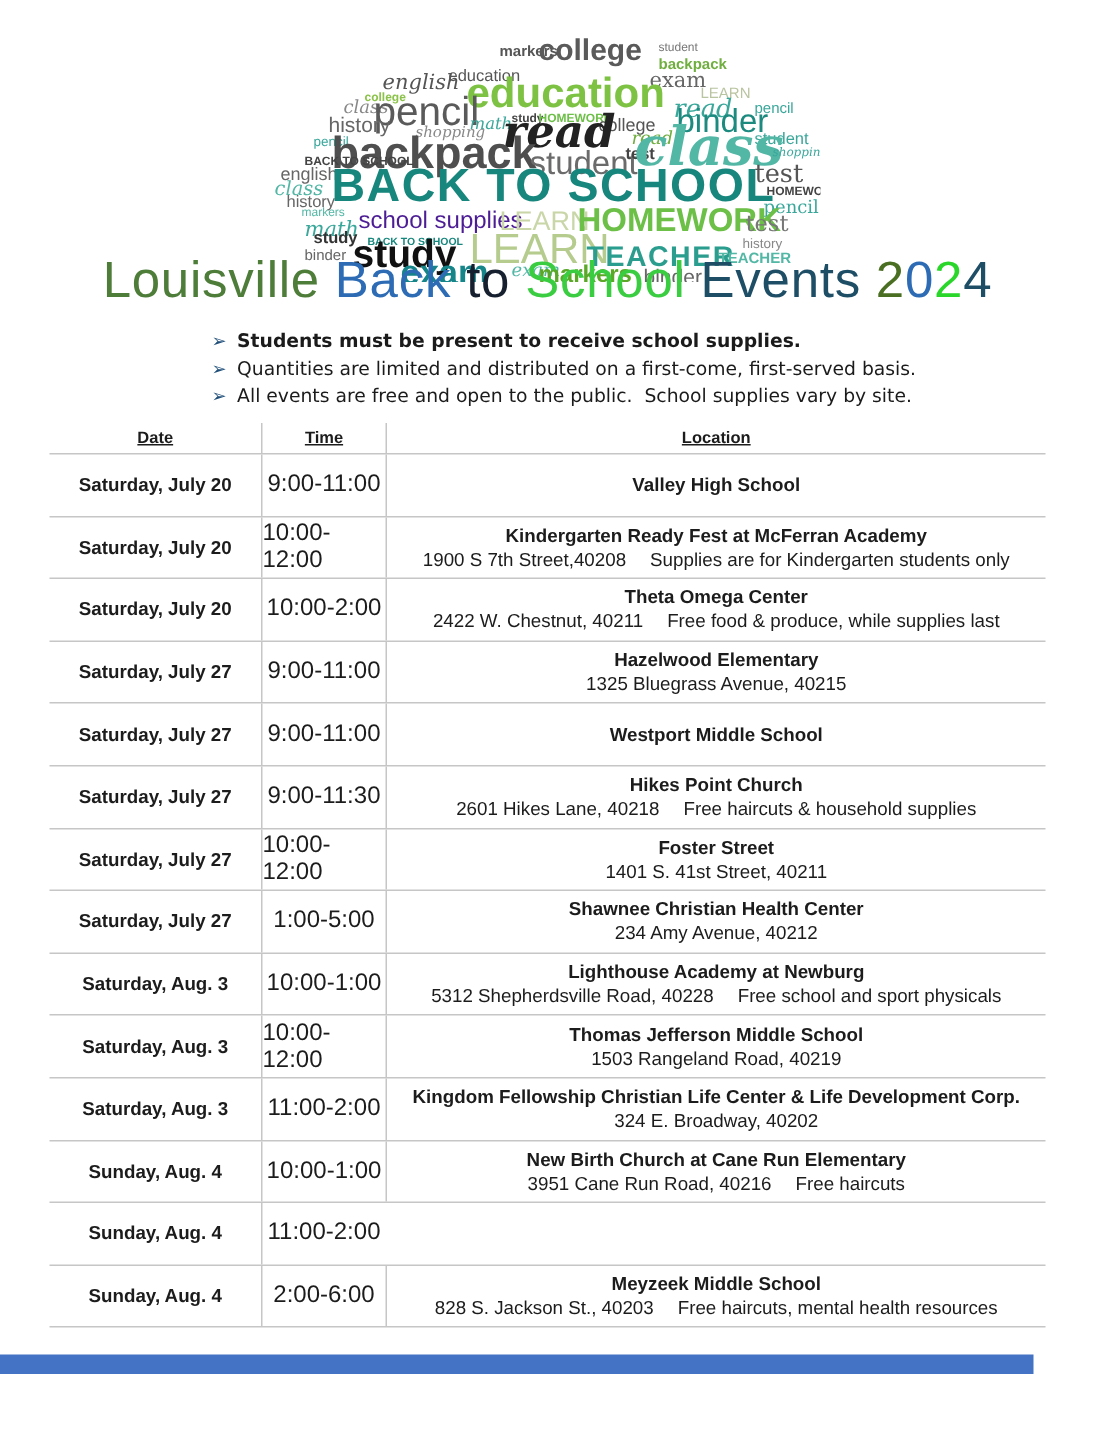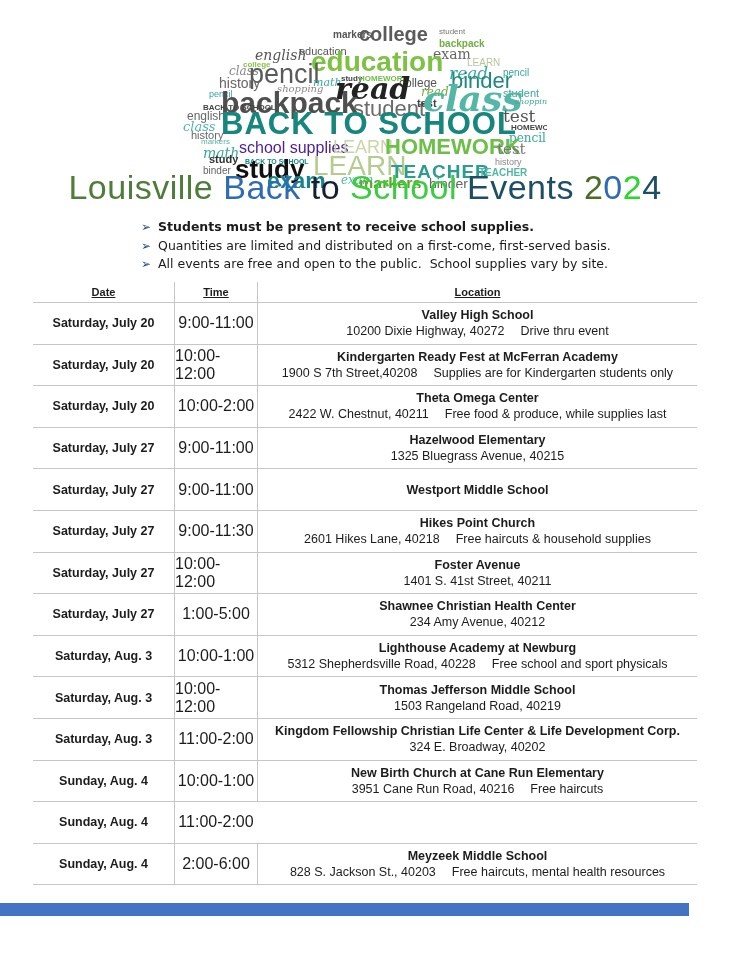--- a/index.html
+++ b/index.html
@@ -127,21 +127,20 @@
         </div>
         <div class="hcell">
           <span>Location</span>
         </div>
       </div>
   <div class="trow drow">
         <div class="date-cell">Saturday, July 20</div>
         <div class="time-cell">9:00-11:00</div>
         <div class="loc-cell">
           <div class="loc-name">Valley High School</div>
-          <div class="loc-sub"><span>10200 Dixie Highway, 40272</span><span class="loc-note">Drive thru event</span></div>
         </div>
       </div>
       <div class="trow drow">
         <div class="date-cell">Saturday, July 20</div>
         <div class="time-cell">10:00-12:00</div>
         <div class="loc-cell">
           <div class="loc-name">Kindergarten Ready Fest at McFerran Academy</div>
           <div class="loc-sub"><span>1900 S 7th Street,40208</span><span class="loc-note">Supplies are for Kindergarten students only</span></div>
         </div>
       </div>
@@ -173,21 +172,21 @@
         <div class="time-cell">9:00-11:30</div>
         <div class="loc-cell">
           <div class="loc-name">Hikes Point Church</div>
           <div class="loc-sub"><span>2601 Hikes Lane, 40218</span><span class="loc-note">Free haircuts &amp; household supplies</span></div>
         </div>
       </div>
       <div class="trow drow">
         <div class="date-cell">Saturday, July 27</div>
         <div class="time-cell">10:00-12:00</div>
         <div class="loc-cell">
-          <div class="loc-name">Foster Avenue</div>
+          <div class="loc-name">Foster Street</div>
           <div class="loc-sub"><span>1401 S. 41st Street, 40211</span></div>
         </div>
       </div>
       <div class="trow drow">
         <div class="date-cell">Saturday, July 27</div>
         <div class="time-cell">1:00-5:00</div>
         <div class="loc-cell">
           <div class="loc-name">Shawnee Christian Health Center</div>
           <div class="loc-sub"><span>234 Amy Avenue, 40212</span></div>
         </div>

